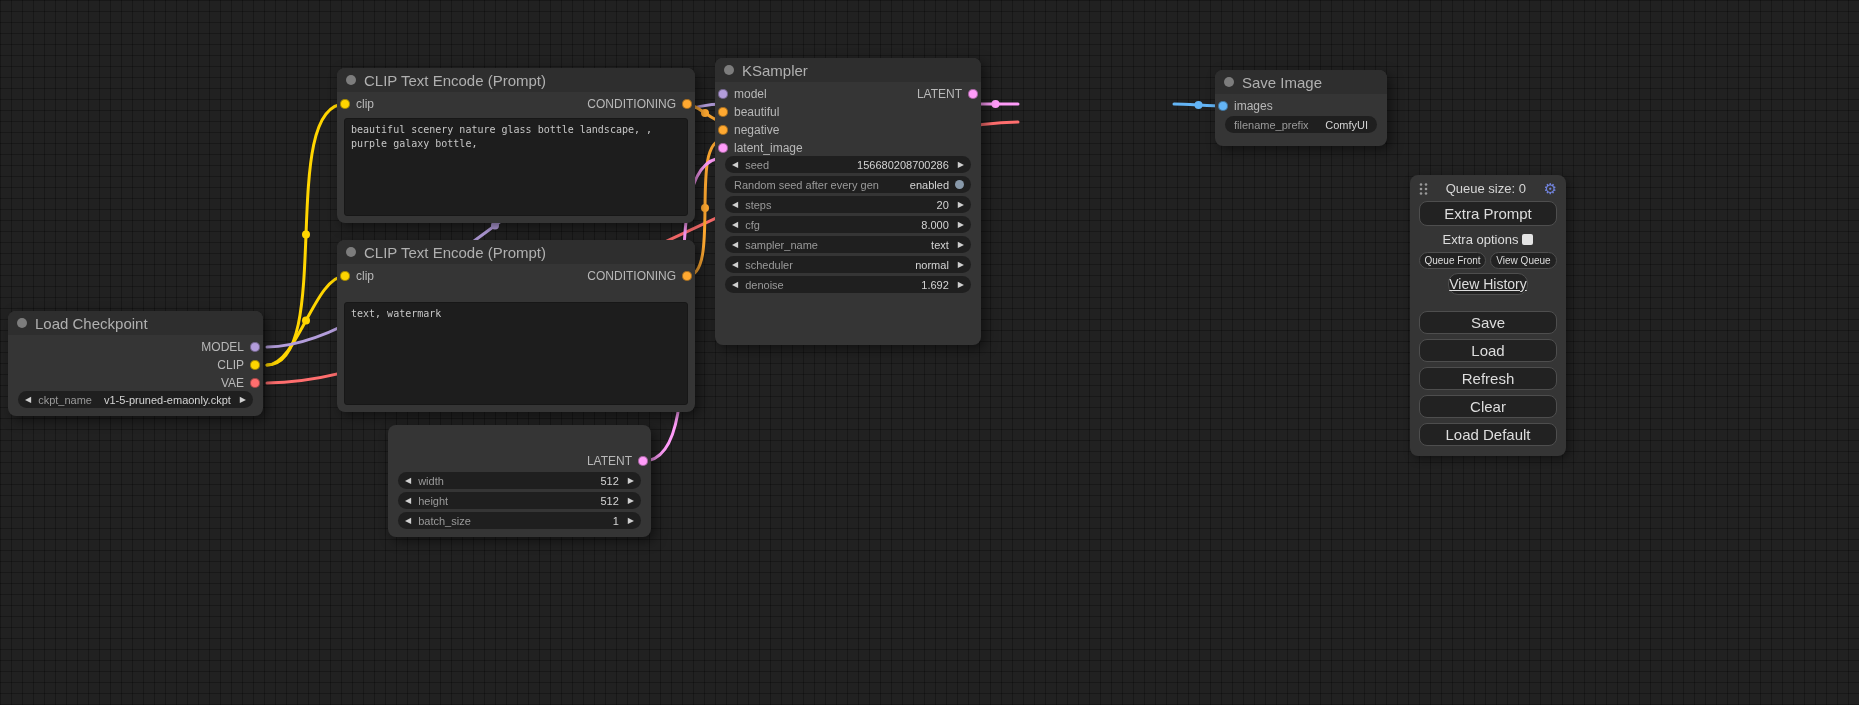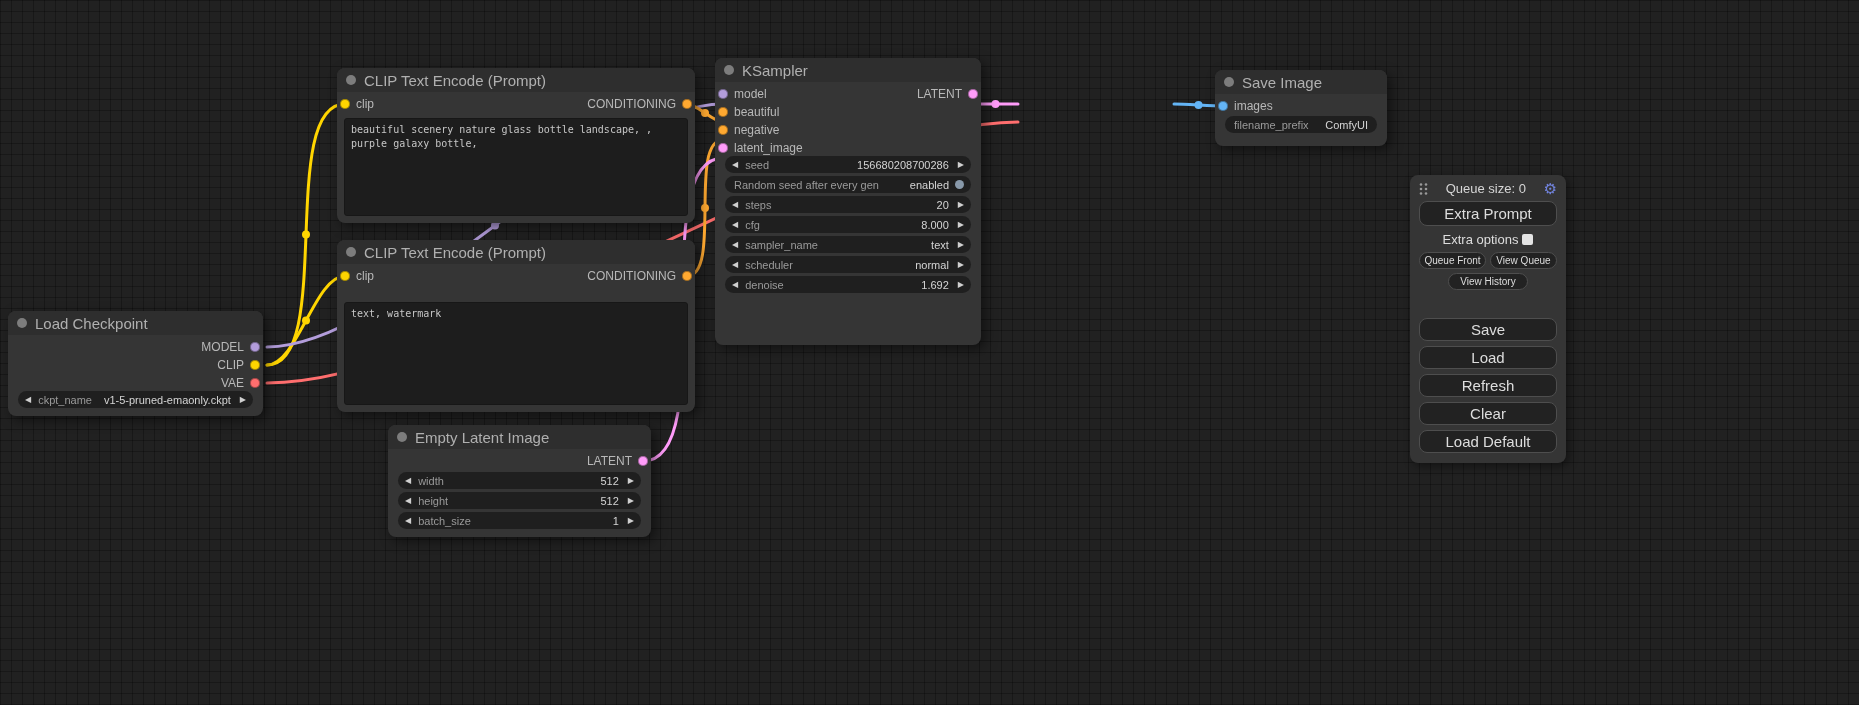--- a/index.html
+++ b/index.html
@@ -48,21 +48,21 @@
   .gear{font-size:15px;color:#7183dd;cursor:pointer;line-height:1;}
   .drag-handle{cursor:grab;display:flex;align-items:center;}
   .btn{display:block;width:100%;background:#222;border:1px solid #4e4e4e;border-radius:8px;
         color:#ddd;font-size:15px;font-family:inherit;padding:2px 0;margin-top:5px;
         cursor:pointer;text-align:center;}
   .btn.qp{padding:3px 0;}
   .extra-row{display:flex;align-items:center;justify-content:center;gap:4px;margin-top:6px;font-size:13px;}
   .checkbox{width:11px;height:11px;background:#e4e4e4;border-radius:2px;cursor:pointer;}
   .small-row{display:flex;gap:4px;margin-top:5px;}
   .btn.small{font-size:10px;padding:2px 0;margin:0;border-radius:10px;flex:1;}
-  .btn.history{font-size:10px;padding:2px 0;margin:4px auto 12px;border-radius:10px;width:80px;}
+  .btn.history{font-size:14px;padding:2px 0;margin:4px auto 0;border-radius:10px;width:80px;text-decoration:underline;}
   .gap{height:11px;}
 </style>
 </head>
 <body>
 
 <div id="canvas">
 
   <svg id="wires" width="1859" height="705">
     <g fill="none" stroke-width="3" stroke-linecap="round">
       <path d="M267,365 C335,365 277,104 345,104" stroke="#FFD500"></path>
@@ -139,24 +139,20 @@
       <span>clip</span>
     </div>
     <div class="slot out" style="top:27px">
       <span class="slot-dot c-cond"></span>
       <span>CONDITIONING</span>
     </div>
     <textarea class="prompt-text" style="top: 50px; bottom: 7px; margin-top: 12px;" spellcheck="false">text, watermark</textarea>
   </div>
 
   <div class="node" style="left:388px;top:425px;width:263px;height:112px">
-    <div class="node-title">
-      <span class="title-dot"></span>
-      <span>Empty Latent Image</span>
-    </div>
     <div class="slot out" style="top:27px">
       <span class="slot-dot c-latent"></span>
       <span>LATENT</span>
     </div>
     <div class="widget" style="top:47px">
       <span class="arrow">◀</span>
       <span class="wname">width</span>
       <span class="wvalue">512</span>
       <span class="arrow">▶</span>
     </div>

